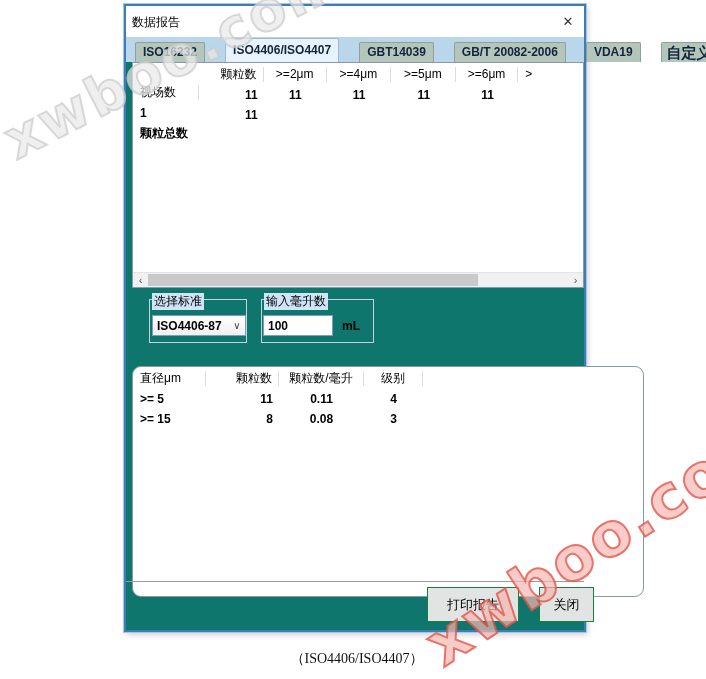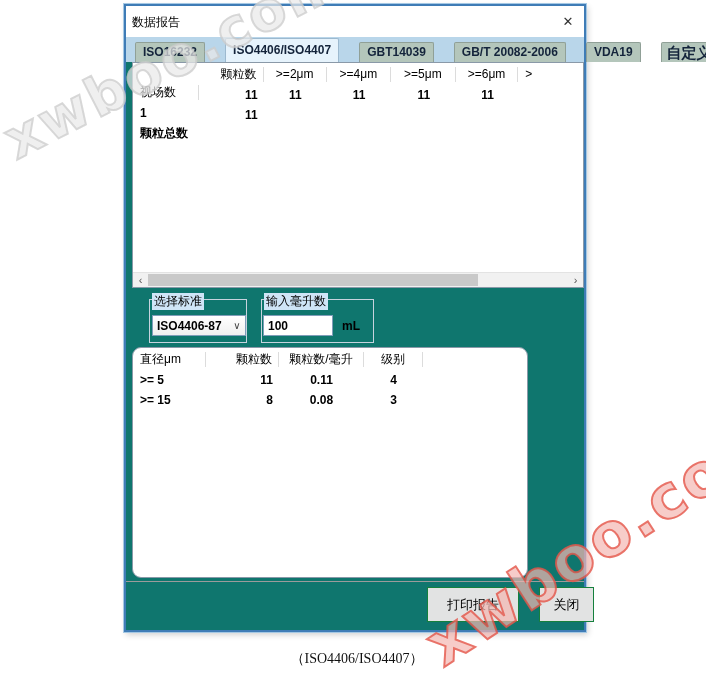--- a/index.html
+++ b/index.html
@@ -59,21 +59,21 @@
     background:#e6f3fc;border-color:#9cb9cf;height:23px;line-height:23px;
   }
   .tab.custom{font-size:15px;padding:0 5px;}
   .tab.sliver{width:12px;padding:0;}
   
   .datatable{
     position:absolute;left:6px;background:#ffffff;
     border:1px solid #8a99a8;box-sizing:border-box;overflow:hidden;
   }
   .table1{top:56px;width:452px;height:226px;}
-  .table2{top:341px;width:396px;height:231px;border-radius:9px;}
+  .table2{top:360px;width:512px;height:231px;border-radius:9px;}
   .trow{display:flex;}
   .thead{height:22px;align-items:center;}
   .tdata{height:20px;align-items:center;font-weight:bold;}
   .cell{box-sizing:border-box;overflow:hidden;white-space:nowrap;}
   .thead .cell{height:15px;line-height:15px;border-right:1px solid #dcdcdc;}
   .thead .cell.nosep{border-right:none;}
   .al{text-align:left;padding-left:7px;}
   .ar{text-align:right;padding-right:6px;}
   .ac{text-align:center;}
   .t1c0{width:73px;margin-top:36px;} .t1c1{width:72px;} .t1c2{width:71px;}

